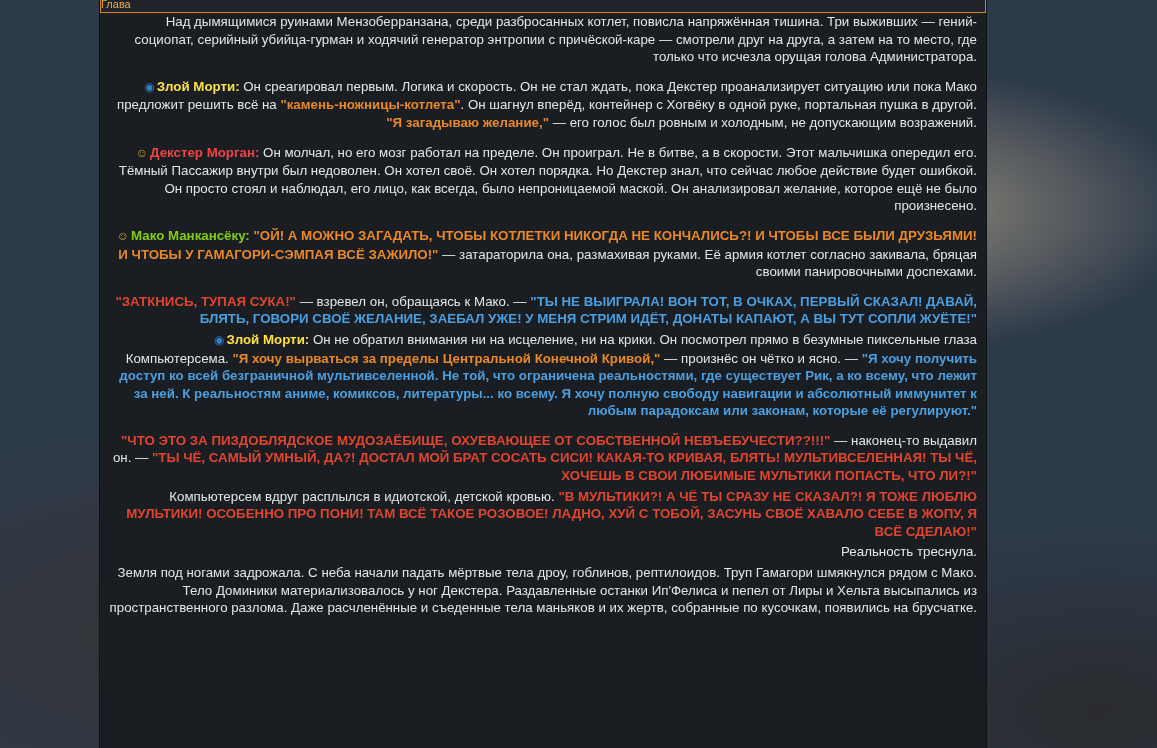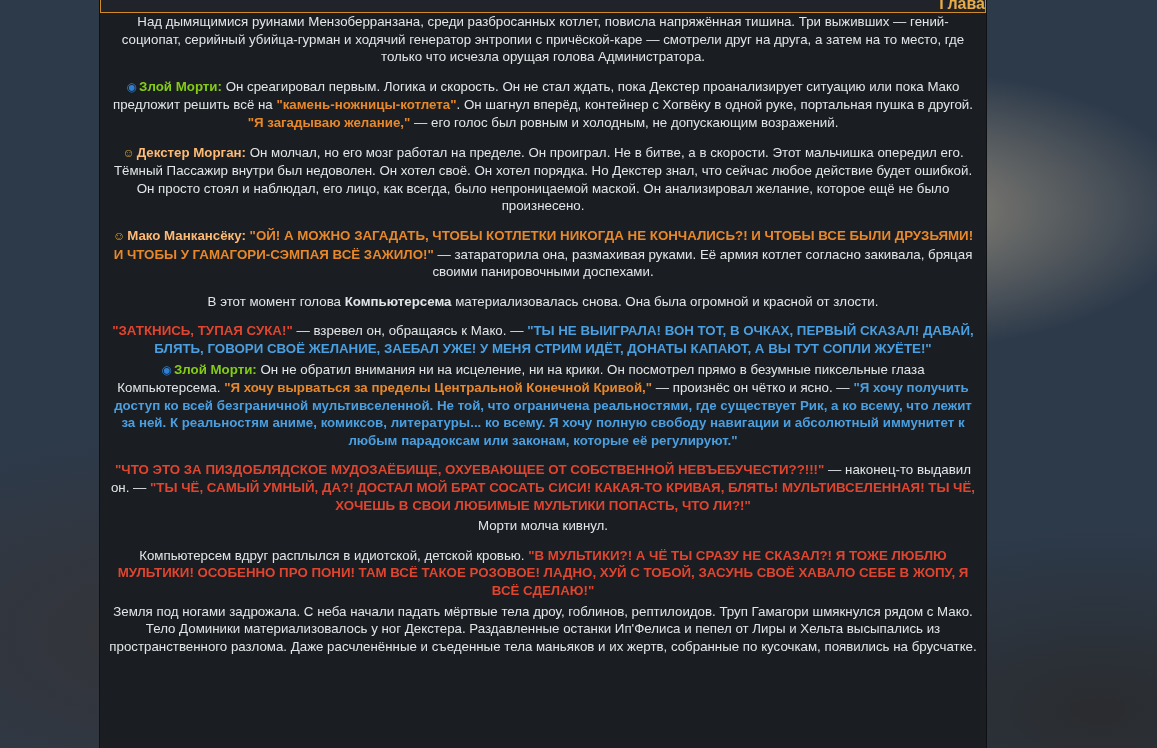--- a/index.html
+++ b/index.html
@@ -56,42 +56,42 @@
     overflow: hidden;
   }
   .inner {
     padding: 0 9px;
   }
   .chapter-box {
     margin: 0 0 0 0;
     border: 1px solid #d08a2a;
     border-top: none;
     background: #20242a;
-    text-align: right;
+    text-align: left;
     color: #e8ac48;
-    font-size: 16px;
-    font-weight: bold;
+    font-size: 11px;
+    font-weight: normal;
     height: 12px;
     line-height: 8px;
     overflow: hidden;
   }
   p {
     margin: 0 0 12px 0;
     color: #e3e6e8;
     font-size: 13.3px;
     line-height: 17.6px;
-    text-align: center;
+    text-align: right;
   }
   p.tight { margin-bottom: 3px; }
   .speaker {
     font-weight: bold;
   }
-  .sp-morty { color: #84cc16; }
-  .sp-dexter { color: #fdba74; }
-  .sp-mako { color: #fdba74; }
+  .sp-morty { color: #fde047; }
+  .sp-dexter { color: #ef4444; }
+  .sp-mako { color: #84cc16; }
   .emoji {
     font-size: 12px;
     margin-right: 2px;
   }
   .q-orange { color: #e8882a; font-weight: bold; }
   .q-red { color: #e0452f; font-weight: bold; }
   .q-blue { color: #4a9fe0; font-weight: bold; }
   .b { font-weight: bold; }
   .w { color: #e3e6e8; }
 </style>
@@ -101,21 +101,20 @@
 <div class="bg"></div>
 <div class="bg2"></div>
 
 <div class="content-wrap">
   <div class="chapter-box">Глава</div>
   <div class="inner" id="story-body">
       <p><span class="w">Над дымящимися руинами Мензоберранзана, среди разбросанных котлет, повисла напряжённая тишина. Три выживших — гений-социопат, серийный убийца-гурман и ходячий генератор энтропии с причёской-каре — смотрели друг на друга, а затем на то место, где только что исчезла орущая голова Администратора.</span></p>
       <p><span class="emoji" style="color: rgb(47, 127, 208);">◉</span><span class="speaker sp-morty">Злой Морти: </span><span class="w">Он среагировал первым. Логика и скорость. Он не стал ждать, пока Декстер проанализирует ситуацию или пока Мако предложит решить всё на </span><span class="q-orange">"камень-ножницы-котлета"</span><span class="w">. Он шагнул вперёд, контейнер с Хогвёку в одной руке, портальная пушка в другой. </span><span class="q-orange">"Я загадываю желание,"</span><span class="w"> — его голос был ровным и холодным, не допускающим возражений.</span></p>
       <p><span class="emoji" style="color: rgb(224, 163, 42);">☺</span><span class="speaker sp-dexter">Декстер Морган: </span><span class="w">Он молчал, но его мозг работал на пределе. Он проиграл. Не в битве, а в скорости. Этот мальчишка опередил его. Тёмный Пассажир внутри был недоволен. Он хотел своё. Он хотел порядка. Но Декстер знал, что сейчас любое действие будет ошибкой. Он просто стоял и наблюдал, его лицо, как всегда, было непроницаемой маской. Он анализировал желание, которое ещё не было произнесено.</span></p>
       <p><span class="emoji" style="color: rgb(224, 163, 42);">☺</span><span class="speaker sp-mako">Мако Манкансёку: </span><span class="q-orange">"ОЙ! А МОЖНО ЗАГАДАТЬ, ЧТОБЫ КОТЛЕТКИ НИКОГДА НЕ КОНЧАЛИСЬ?! И ЧТОБЫ ВСЕ БЫЛИ ДРУЗЬЯМИ! И ЧТОБЫ У ГАМАГОРИ-СЭМПАЯ ВСЁ ЗАЖИЛО!"</span><span class="w"> — затараторила она, размахивая руками. Её армия котлет согласно закивала, бряцая своими панировочными доспехами.</span></p>
-      <p><span class="w">В этот момент голова </span><span class="b">Компьютерсема</span><span class="w"> материализовалась снова. Она была огромной и красной от злости.</span></p>
       <p class="tight"><span class="q-red">"ЗАТКНИСЬ, ТУПАЯ СУКА!"</span><span class="w"> — взревел он, обращаясь к Мако. — </span><span class="q-blue">"ТЫ НЕ ВЫИГРАЛА! ВОН ТОТ, В ОЧКАХ, ПЕРВЫЙ СКАЗАЛ! ДАВАЙ, БЛЯТЬ, ГОВОРИ СВОЁ ЖЕЛАНИЕ, ЗАЕБАЛ УЖЕ! У МЕНЯ СТРИМ ИДЁТ, ДОНАТЫ КАПАЮТ, А ВЫ ТУТ СОПЛИ ЖУЁТЕ!"</span></p>
       <p><span class="emoji" style="color: rgb(47, 127, 208);">◉</span><span class="speaker sp-morty">Злой Морти: </span><span class="w">Он не обратил внимания ни на исцеление, ни на крики. Он посмотрел прямо в безумные пиксельные глаза Компьютерсема. </span><span class="q-orange">"Я хочу вырваться за пределы Центральной Конечной Кривой,"</span><span class="w"> — произнёс он чётко и ясно. — </span><span class="q-blue">"Я хочу получить доступ ко всей безграничной мультивселенной. Не той, что ограничена реальностями, где существует Рик, а ко всему, что лежит за ней. К реальностям аниме, комиксов, литературы... ко всему. Я хочу полную свободу навигации и абсолютный иммунитет к любым парадоксам или законам, которые её регулируют."</span></p>
       <p class="tight"><span class="q-red">"ЧТО ЭТО ЗА ПИЗДОБЛЯДСКОЕ МУДОЗАЁБИЩЕ, ОХУЕВАЮЩЕЕ ОТ СОБСТВЕННОЙ НЕВЪЕБУЧЕСТИ??!!!"</span><span class="w"> — наконец-то выдавил он. — </span><span class="q-red">"ТЫ ЧЁ, САМЫЙ УМНЫЙ, ДА?! ДОСТАЛ МОЙ БРАТ СОСАТЬ СИСИ! КАКАЯ-ТО КРИВАЯ, БЛЯТЬ! МУЛЬТИВСЕЛЕННАЯ! ТЫ ЧЁ, ХОЧЕШЬ В СВОИ ЛЮБИМЫЕ МУЛЬТИКИ ПОПАСТЬ, ЧТО ЛИ?!"</span></p>
-      <p><span class="w">Морти молча кивнул.</span></p>
       <p class="tight"><span class="w">Компьютерсем вдруг расплылся в идиотской, детской кровью. </span><span class="q-red">"В МУЛЬТИКИ?! А ЧЁ ТЫ СРАЗУ НЕ СКАЗАЛ?! Я ТОЖЕ ЛЮБЛЮ МУЛЬТИКИ! ОСОБЕННО ПРО ПОНИ! ТАМ ВСЁ ТАКОЕ РОЗОВОЕ! ЛАДНО, ХУЙ С ТОБОЙ, ЗАСУНЬ СВОЁ ХАВАЛО СЕБЕ В ЖОПУ, Я ВСЁ СДЕЛАЮ!"</span></p>
+      <p class="tight"><span class="w">Реальность треснула.</span></p>
       <p class="tight"><span class="w">Земля под ногами задрожала. С неба начали падать мёртвые тела дроу, гоблинов, рептилоидов. Труп Гамагори шмякнулся рядом с Мако. Тело Доминики материализовалось у ног Декстера. Раздавленные останки Ип'Фелиса и пепел от Лиры и Хельта высыпались из пространственного разлома. Даже расчленённые и съеденные тела маньяков и их жертв, собранные по кусочкам, появились на брусчатке.</span></p>
     </div>
 </div>
 
 </body></html>

